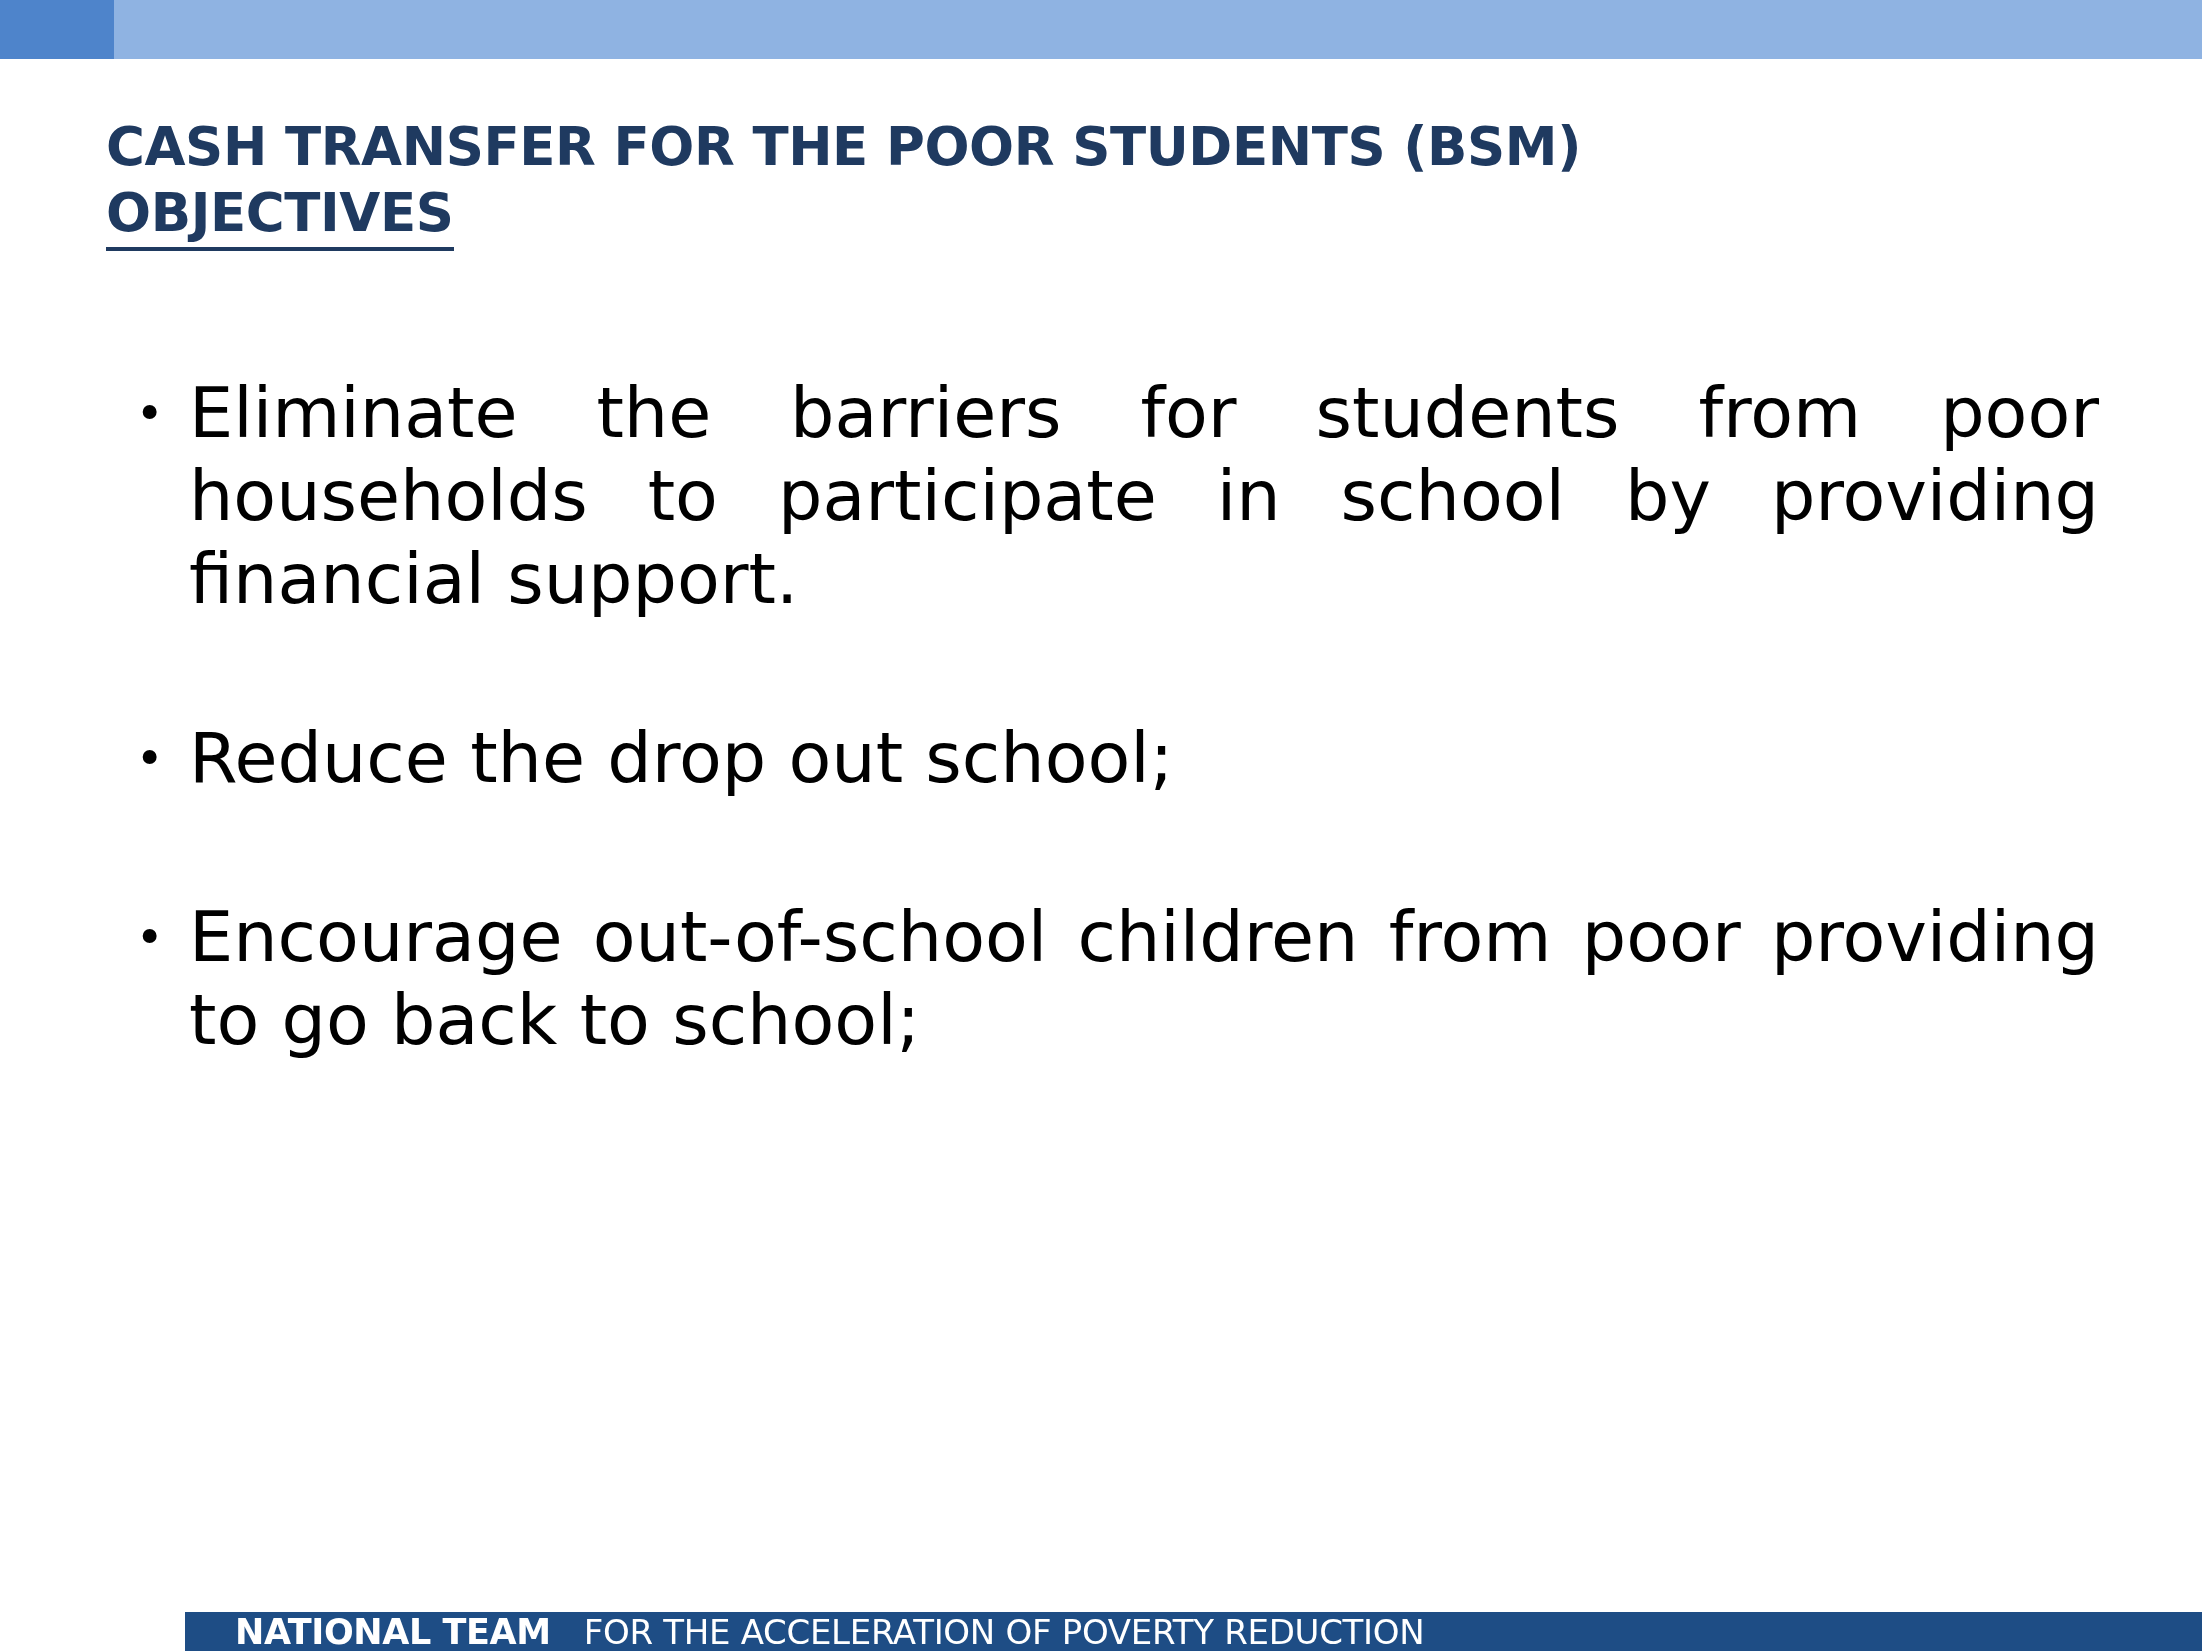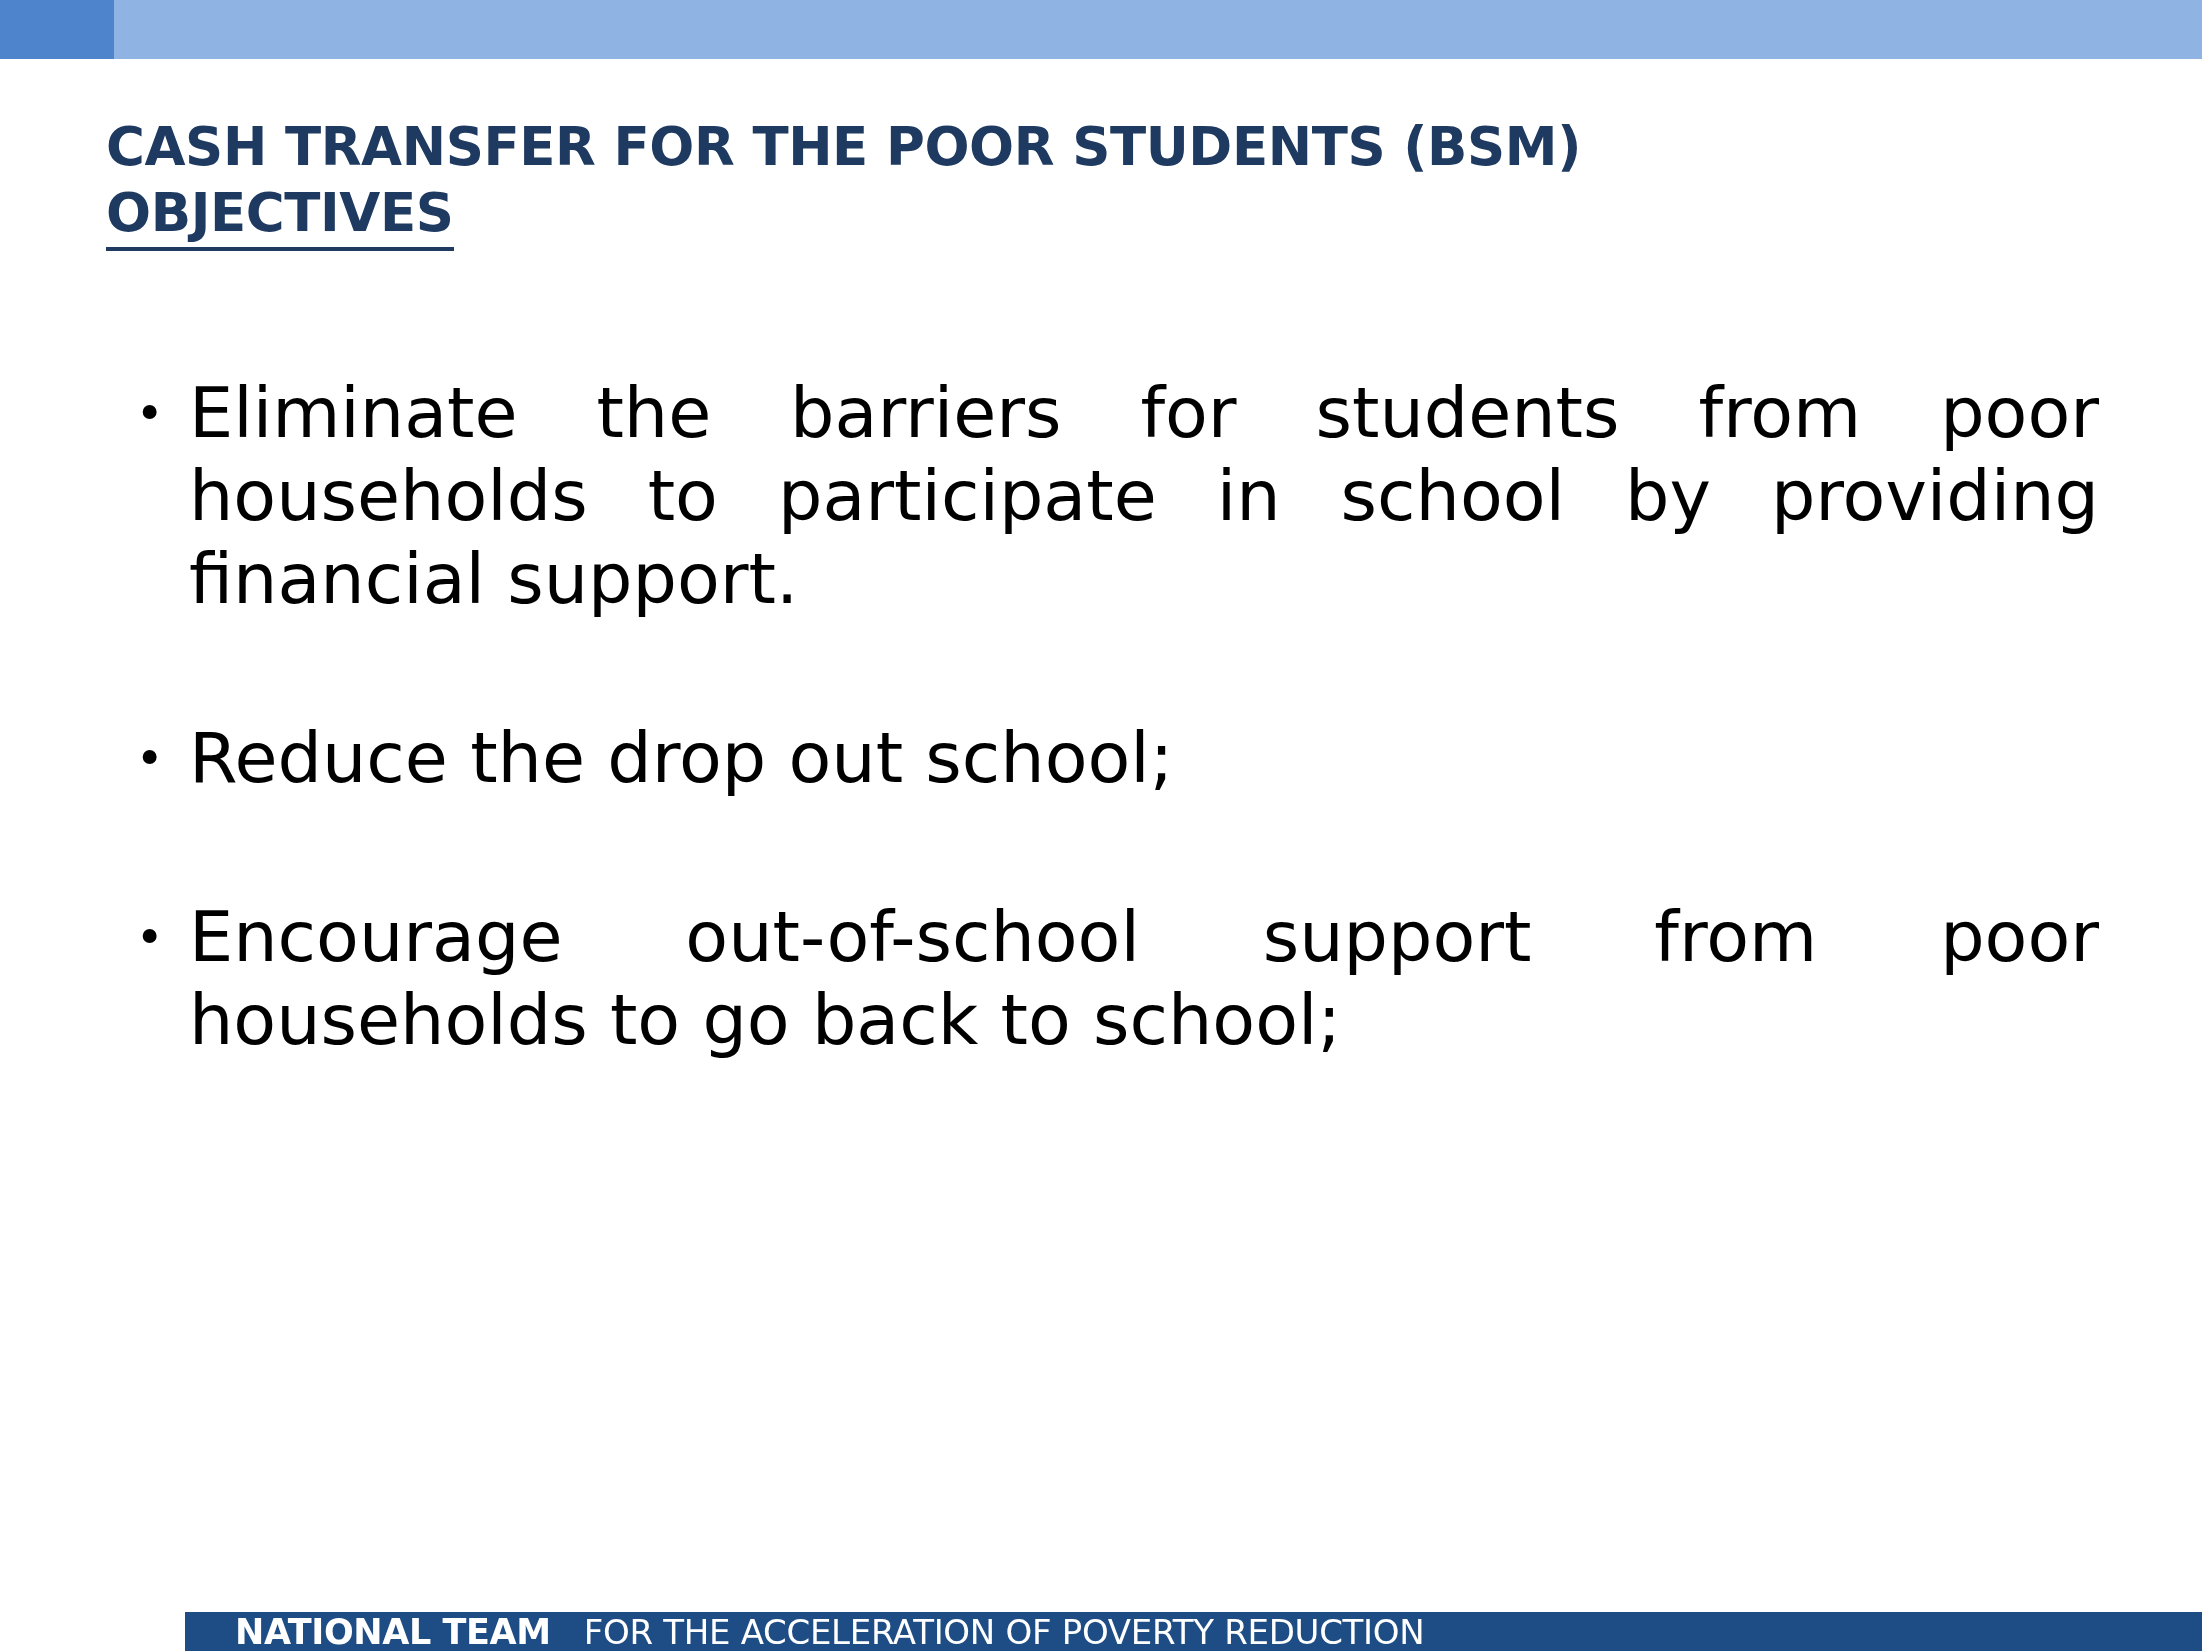--- a/index.html
+++ b/index.html
@@ -187,21 +187,21 @@
       <div class="bullet-text">Eliminate the barriers for students from poor households to participate in school by providing financial support.</div>
     </div>
 
     <div class="bullet-row">
       <div class="bullet-marker">•</div>
       <div class="bullet-text justify-all">Reduce the drop out school;</div>
     </div>
 
     <div class="bullet-row">
       <div class="bullet-marker">•</div>
-      <div class="bullet-text">Encourage out-of-school support from poor households to go back to school;</div>
+      <div class="bullet-text">Encourage out-of-school children from poor providing to go back to school;</div>
     </div>
 
   </div>
 
   <div class="footer-bar">
 
     <div class="footer-logo-block">
       <div class="logo-wordmark">TNP2K</div>
       <svg class="logo-svg" viewBox="0 0 110 90">
 

